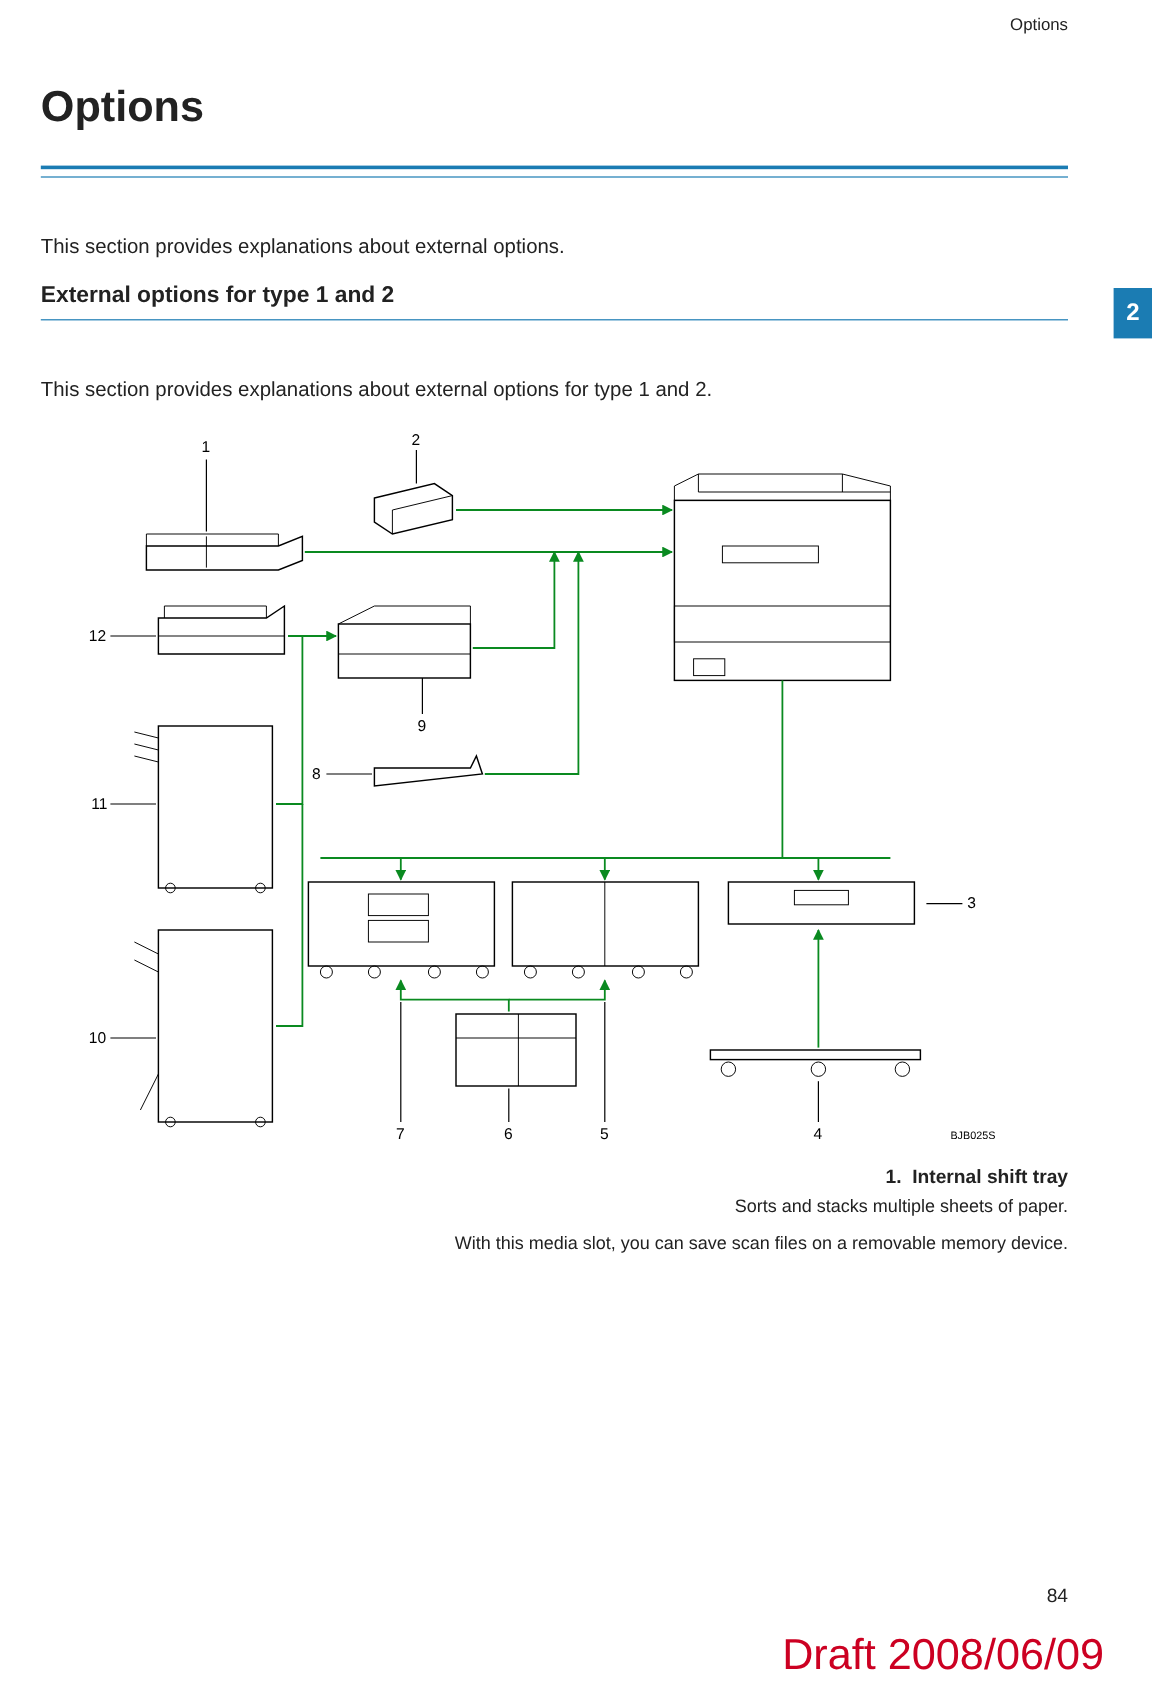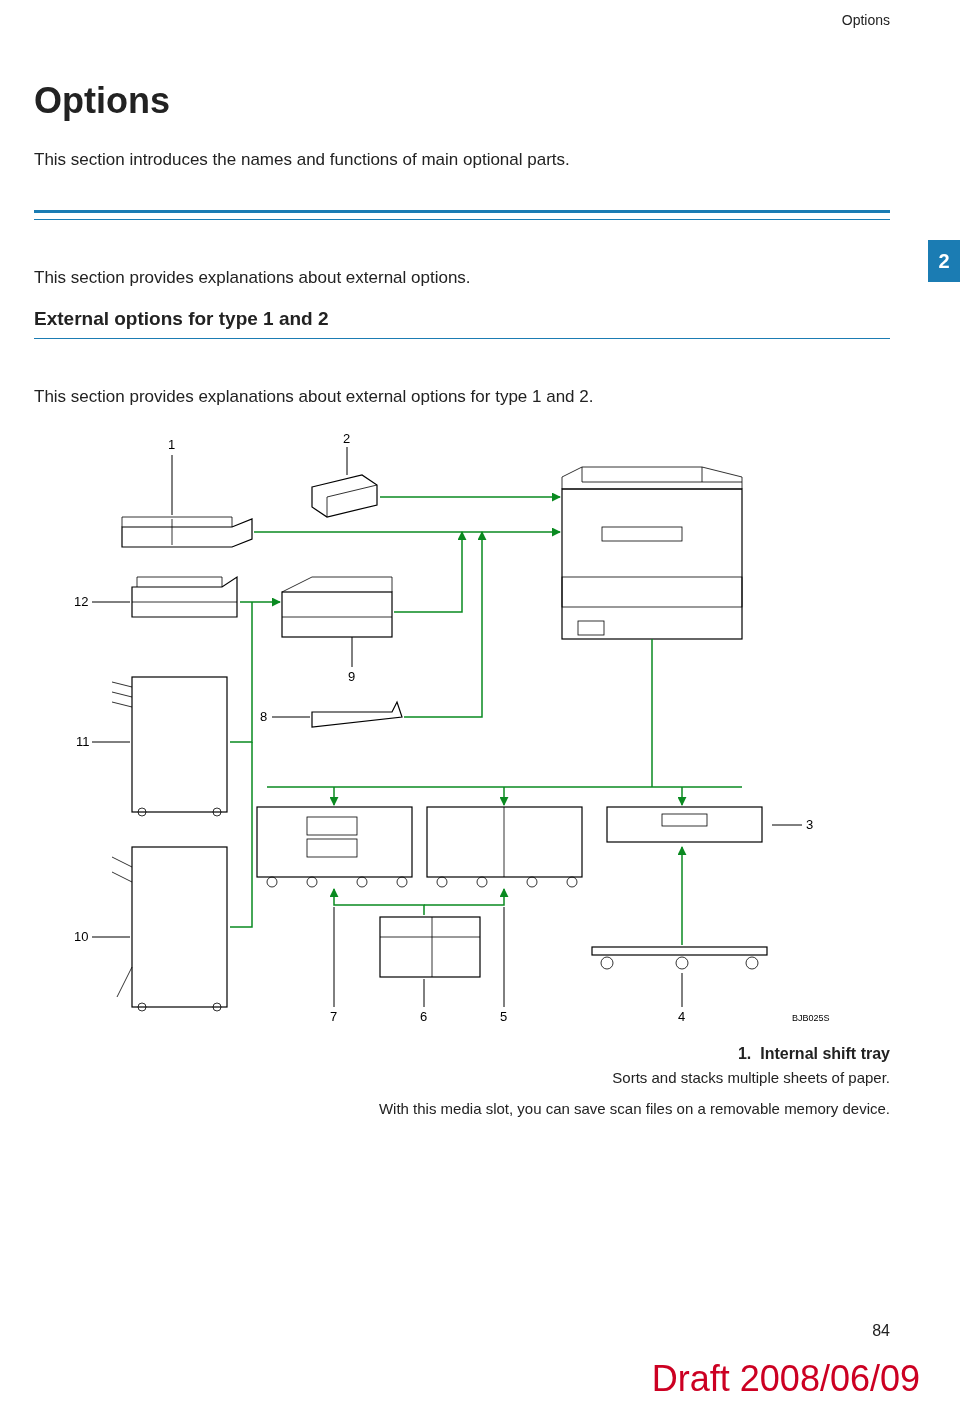--- a/index.html
+++ b/index.html
@@ -1,17 +1,17 @@
 <!DOCTYPE html>
 <html><head>
 <meta charset="utf-8">
 <style>
   * { box-sizing: border-box; margin: 0; padding: 0; }
   html, body { width: 960px; height: 1420px; background: #fff; font-family: "Helvetica Neue", Arial, sans-serif; color: #222; }
-  .page { position: relative; width: 960px; height: 1420px; padding: 20px 60px 40px 30px; }
+  .page { position: relative; width: 960px; height: 1420px; padding: 8px 60px 40px 30px; }
   .header-right { position: absolute; top: 12px; right: 70px; font-size: 14px; }
   .chapter-tab { position: absolute; top: 240px; right: 0; width: 32px; height: 42px; background: #1b7cb3; color: #fff; font-weight: bold; font-size: 20px; display: flex; align-items: center; justify-content: center; }
   .content { padding-left: 4px; padding-right: 10px; }
   h1 { font-size: 36px; font-weight: bold; margin-top: 60px; margin-bottom: 28px; }
   .intro { font-size: 17px; margin-bottom: 40px; }
   .rule-thick { border-top: 3px solid #1b7cb3; height:0; margin-bottom: 6px; }
   .rule-thin  { border-top: 1px solid #1b7cb3; height:0; margin-top: 4px; margin-bottom: 22px; }
   .rule-thin-stack { margin-top: 8px; }
   h2 { font-size: 22px; font-weight: bold; margin-bottom: 8px; }
   h3 { font-size: 19px; font-weight: bold; margin-bottom: 6px; }
@@ -37,21 +37,20 @@
 <body>
 
 <div class="page">
 
   <div class="header-right">Options</div>
   <div class="chapter-tab">2</div>
 
   <div class="content">
 
     <h1>Options</h1>
-    <p class="intro">This section introduces the names and functions of main optional parts.</p>
 
     <div class="rule-thick"></div>
     <div class="rule-thin"></div>
     <p class="body">This section provides explanations about external options.</p>
 
     <h3>External options for type 1 and 2</h3>
     <div class="rule-thin rule-thin-stack"></div>
     <p class="body">This section provides explanations about external options for type 1 and 2.</p>
 
     <div class="figure-wrap">

